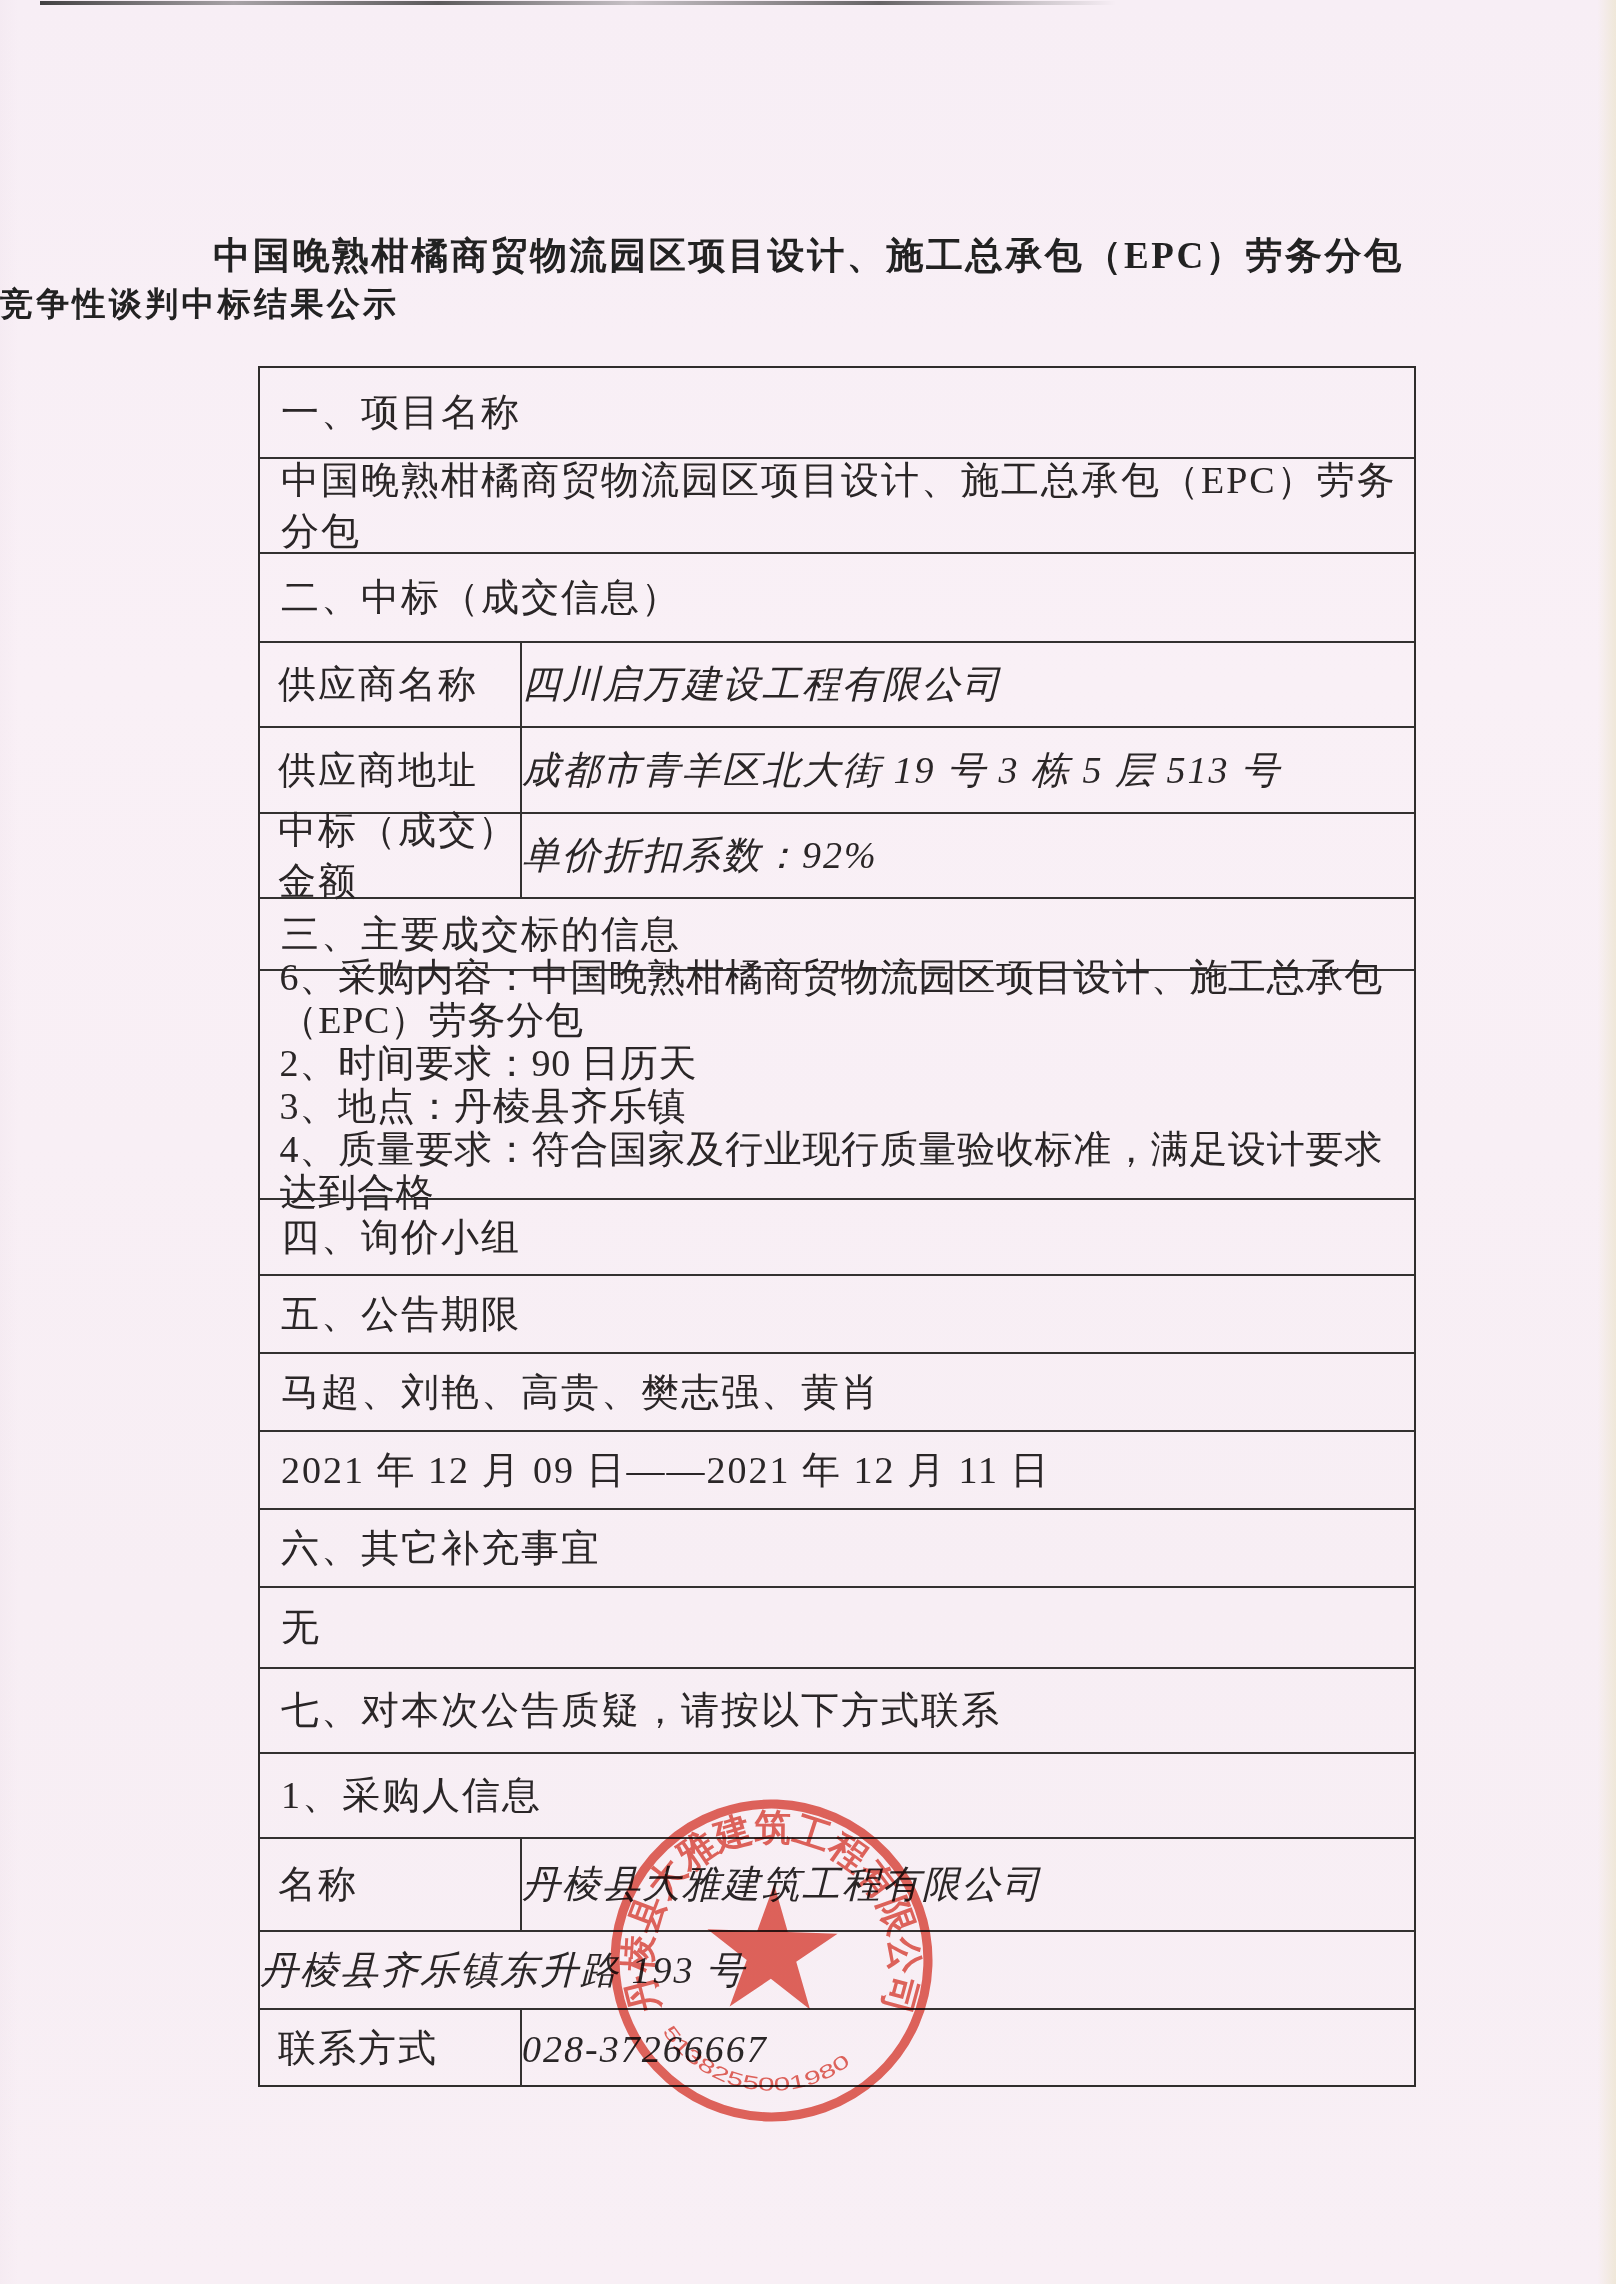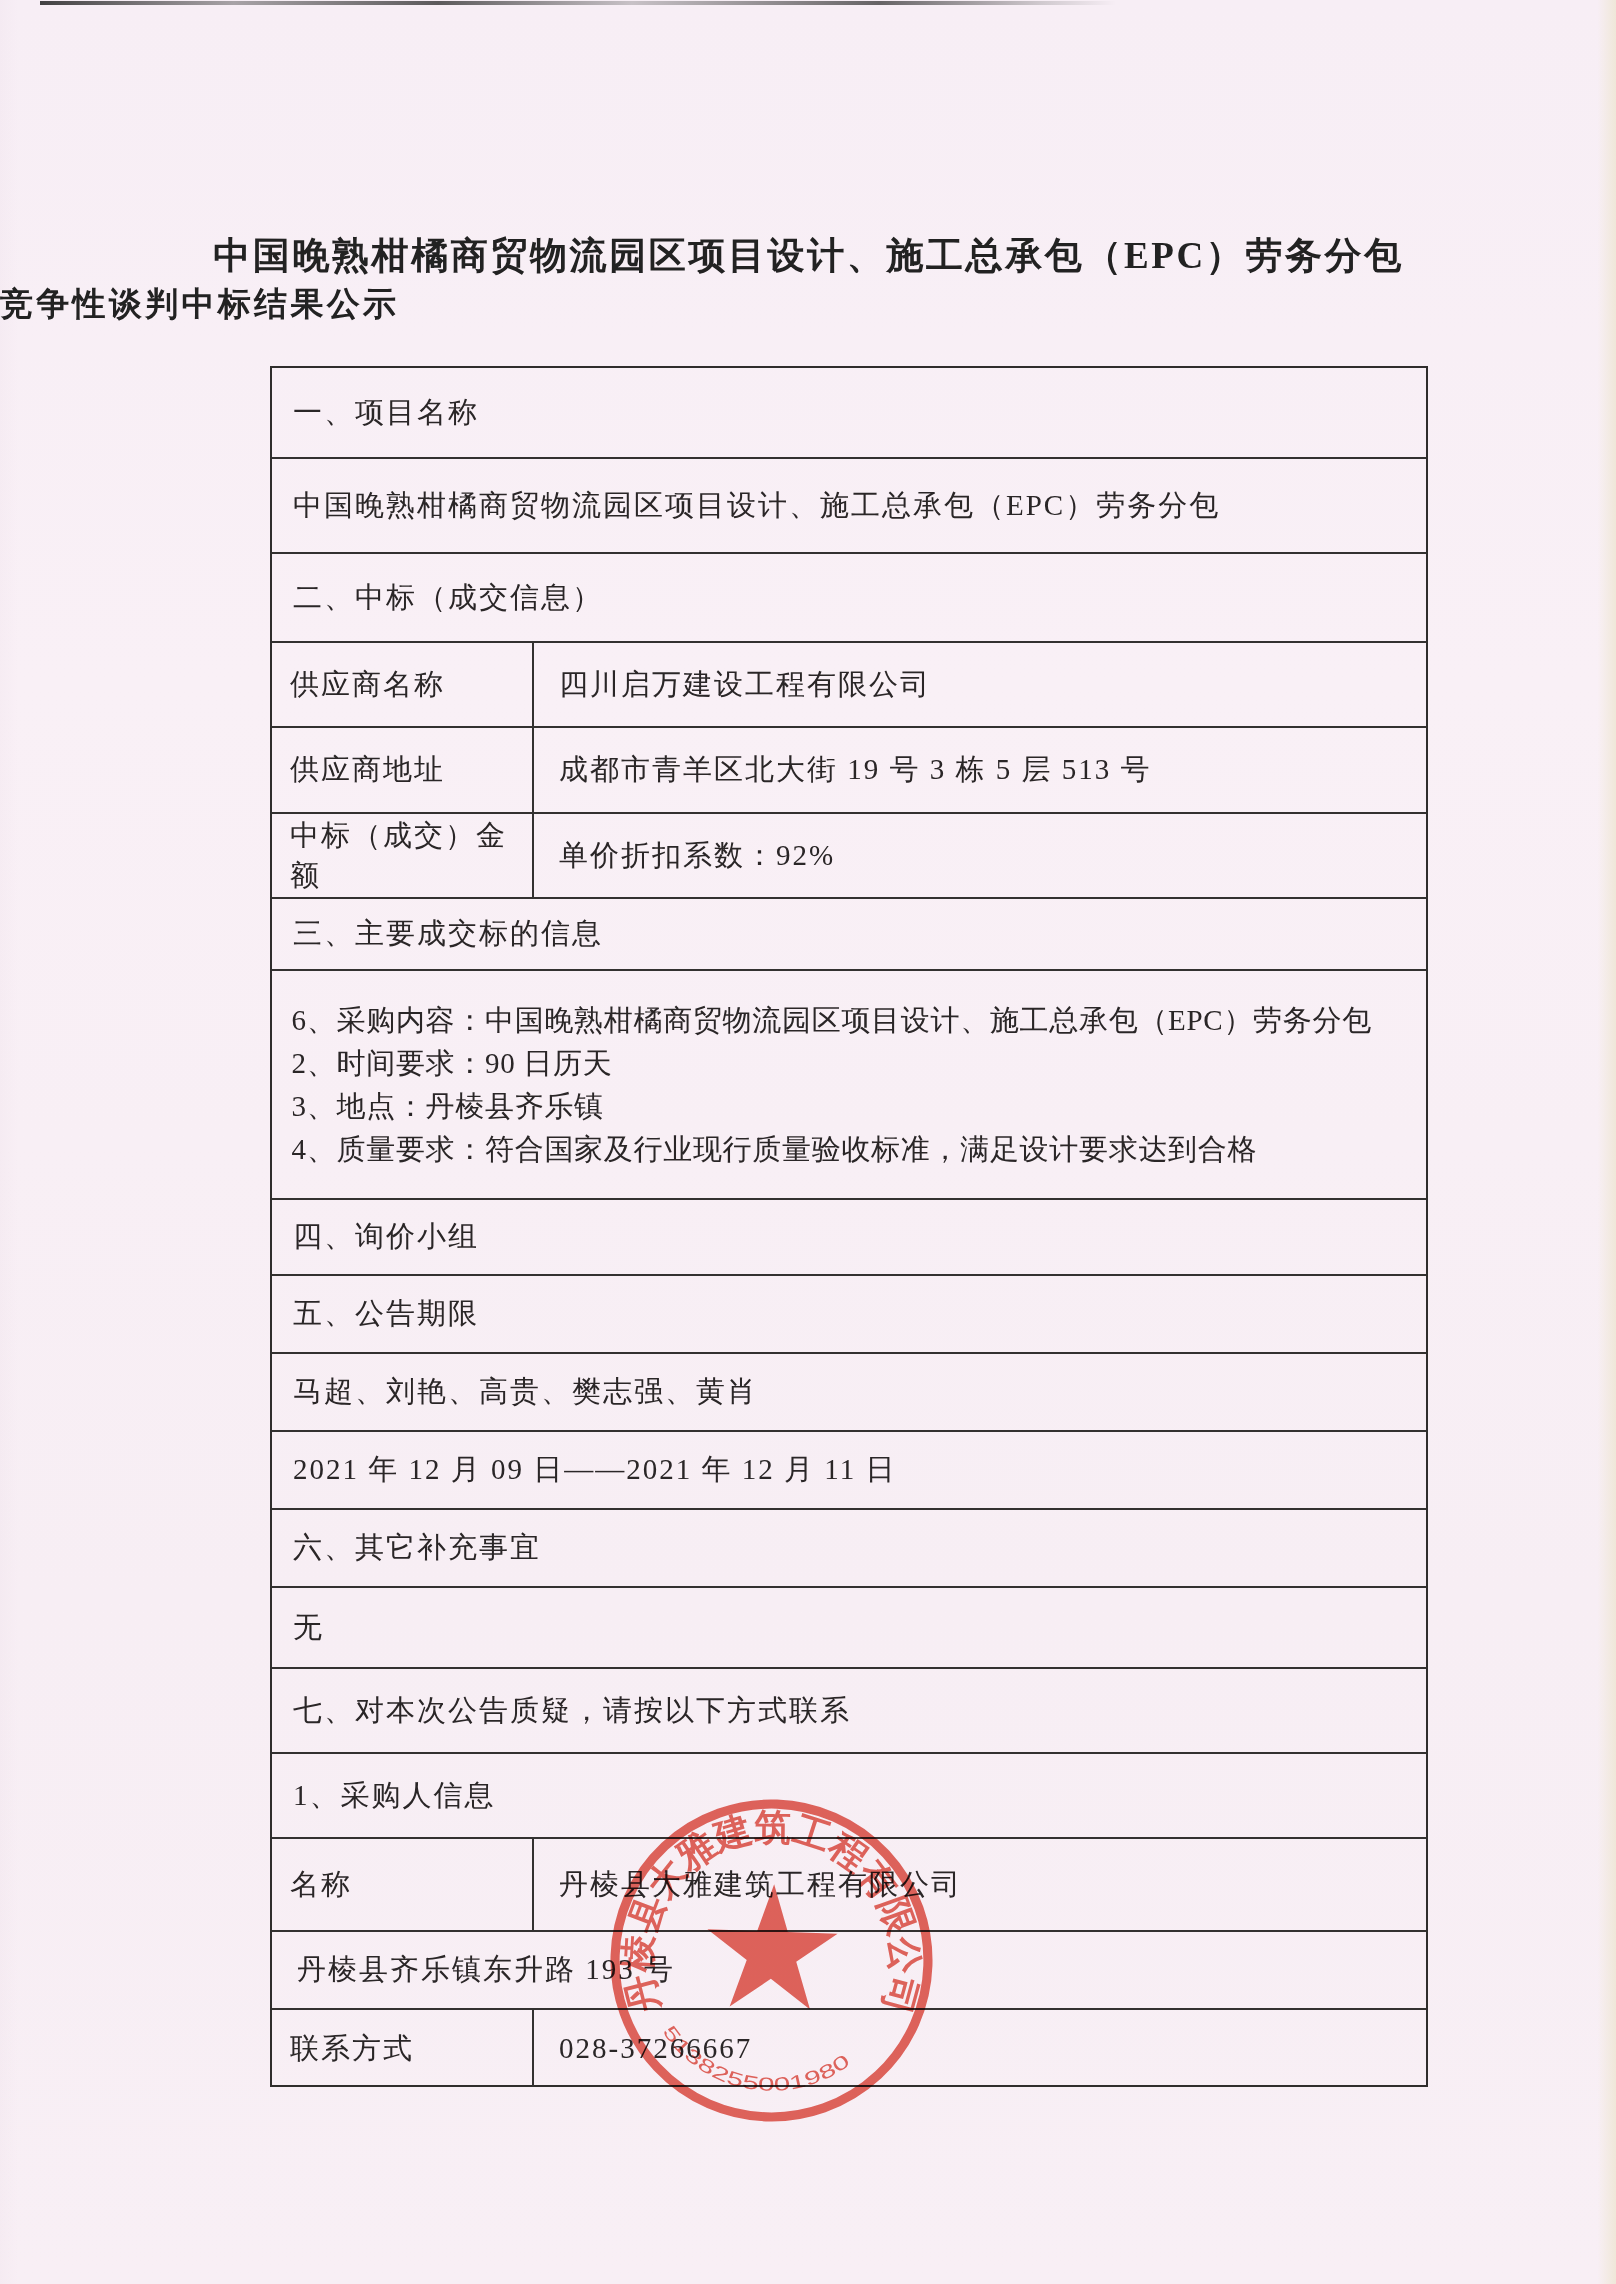--- a/index.html
+++ b/index.html
@@ -26,43 +26,44 @@
     position:absolute;top:232px;left:0;width:1617px;
     text-align:center;font-size:37px;font-weight:bold;
     letter-spacing:2.6px;line-height:47px;color:#222;
   }
   .title2{
     position:absolute;top:283px;left:0;width:1617px;
     text-align:left;font-size:33px;font-weight:bold;
     letter-spacing:3.3px;line-height:43px;color:#222;
   }
   .doc-table{
-    position:absolute;left:270px;top:366px;width:1158px;height:1721px;
+    position:absolute;left:258px;top:366px;width:1158px;height:1721px;
     box-sizing:border-box;border:2.6px solid #2f2d2c;
     display:flex;flex-direction:column;
-    font-size:29px;
+    font-size:38px;
   }
   .row{
     box-sizing:border-box;flex:none;display:flex;align-items:stretch;
     border-bottom:2px solid #333130;
   }
   .row:last-child{border-bottom:none;}
   .sec, .con{
     display:flex;align-items:center;padding-left:21px;width:100%;
     letter-spacing:2px;
   }
   .cell-label{
     box-sizing:border-box;width:262px;flex:none;
     border-right:2px solid #333130;
     display:flex;align-items:center;padding-left:18px;
     letter-spacing:2px;
   }
   .cell-value{
-    flex:1;display:flex;align-items:center;padding-left:25px;
+    flex:1;display:flex;align-items:center;
     letter-spacing:2px;
+    font-style:italic;
   }
   .block{
     display:flex;flex-direction:column;justify-content:center;
     padding-left:19.6px;width:100%;line-height:43px;letter-spacing:0.7px;
   }
   .h140{height:91px}.h145{height:95px}.h137{height:89px}
   .h132{height:86px}.h131{height:85px}.h110{height:72px}
   .h352{height:229px}.h117{height:76px}.h120{height:78px}
   .h125{height:81px}.h130{height:85px}.h142{height:93px}.h118{height:77px}
   .stamp{

